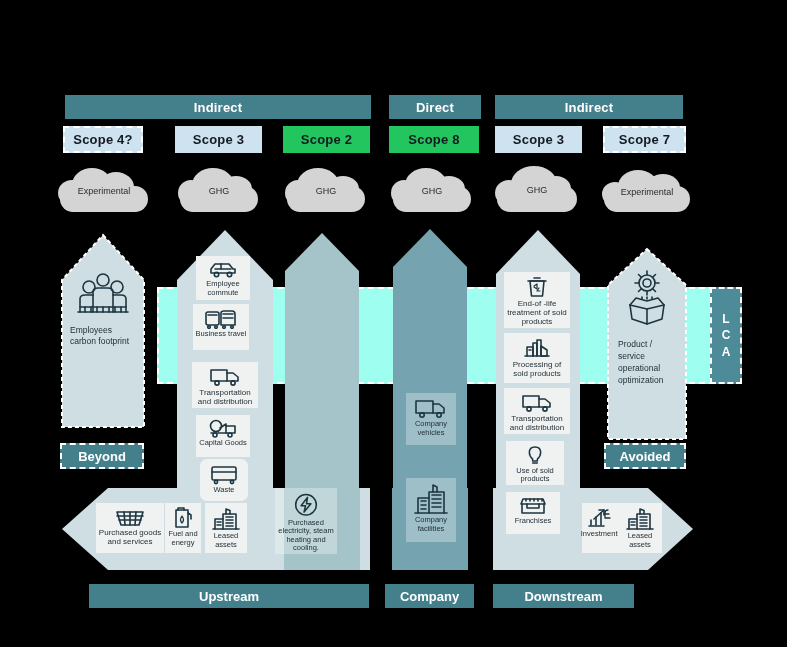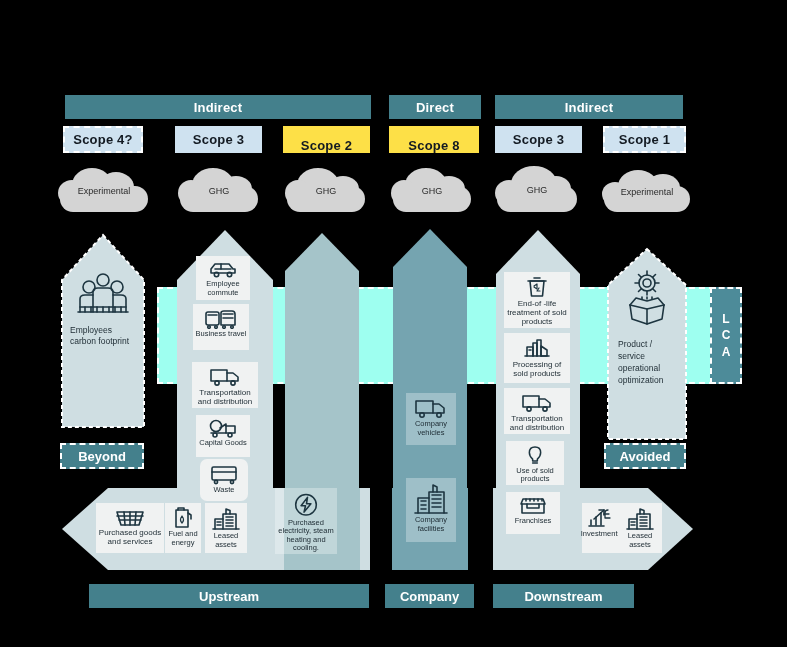--- a/index.html
+++ b/index.html
@@ -11,21 +11,21 @@
   .abs{position:absolute;box-sizing:border-box;}
 
   
   .catbar{background:#44808c;color:#fff;font-weight:bold;font-size:13px;
           display:flex;align-items:center;justify-content:center;letter-spacing:.2px;}
 
   
   .scope{display:flex;align-items:center;justify-content:center;
          font-weight:bold;font-size:13px;color:#131a22;letter-spacing:.2px;}
   .scope.light{background:#cfe2f0;}
-  .scope.mid{background:#fde047;align-items:flex-end;}
+  .scope.mid{background:#22c55e;}
   .scope.dashed{background:#cfe2f0;border:2px dashed #ffffff;}
 
   
   .cloud{position:absolute;}
   .cloud .body{position:absolute;background:#d4d4d4;border-radius:14px;}
   .cloud .b1{position:absolute;background:#d4d4d4;border-radius:50%;}
   .cloud .txt{position:absolute;left:0;right:0;top:50%;transform:translateY(-45%);
               text-align:center;font-size:9px;color:#2b2b2b;z-index:5;}
 
   
@@ -82,21 +82,21 @@
   <div class="abs scope mid" style="left:283px;top:126px;width:87px;height:27px;">
     <span>Scope 2</span>
   </div>
   <div class="abs scope mid" style="left:389px;top:126px;width:90px;height:27px;">
     <span>Scope 8</span>
   </div>
   <div class="abs scope light" style="left:495px;top:126px;width:87px;height:27px;">
     <span>Scope 3</span>
   </div>
   <div class="abs scope dashed" style="left:603px;top:126px;width:83px;height:27px;">
-    <span>Scope 1</span>
+    <span>Scope 7</span>
   </div>
 
   <div class="cloud" style="left:58px;top:168px;width:92px;height:44px;">
     <div class="b1" style="left:14px;top:0px;width:40px;height:34px;"></div>
     <div class="b1" style="left:40px;top:4px;width:36px;height:30px;"></div>
     <div class="b1" style="left:0px;top:12px;width:28px;height:26px;"></div>
     <div class="body" style="left:2px;top:18px;width:88px;height:26px;border-radius:13px;"></div>
     <div class="txt">Experimental</div>
   </div>
 

